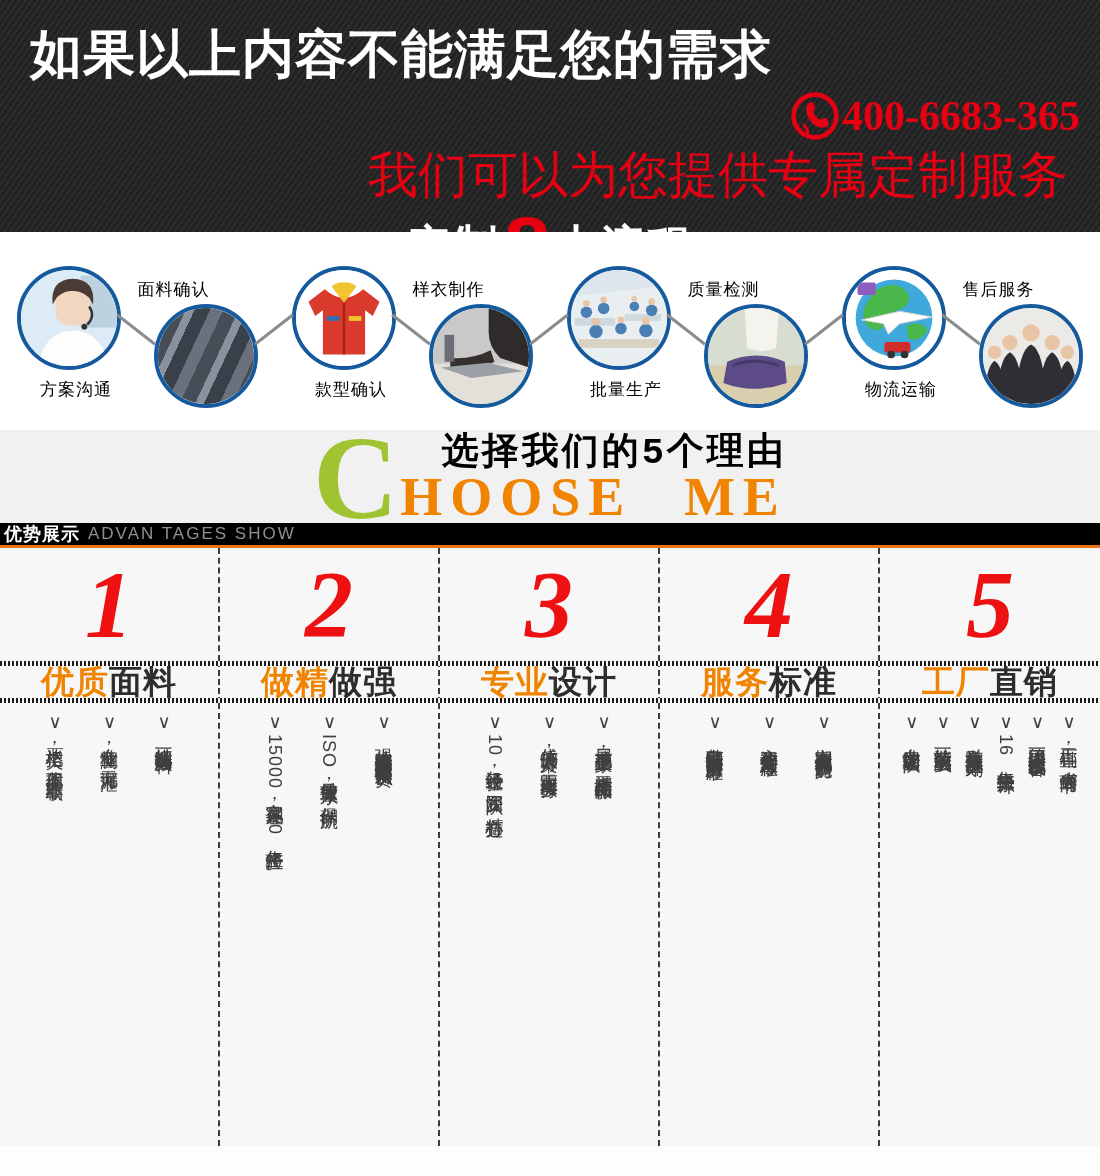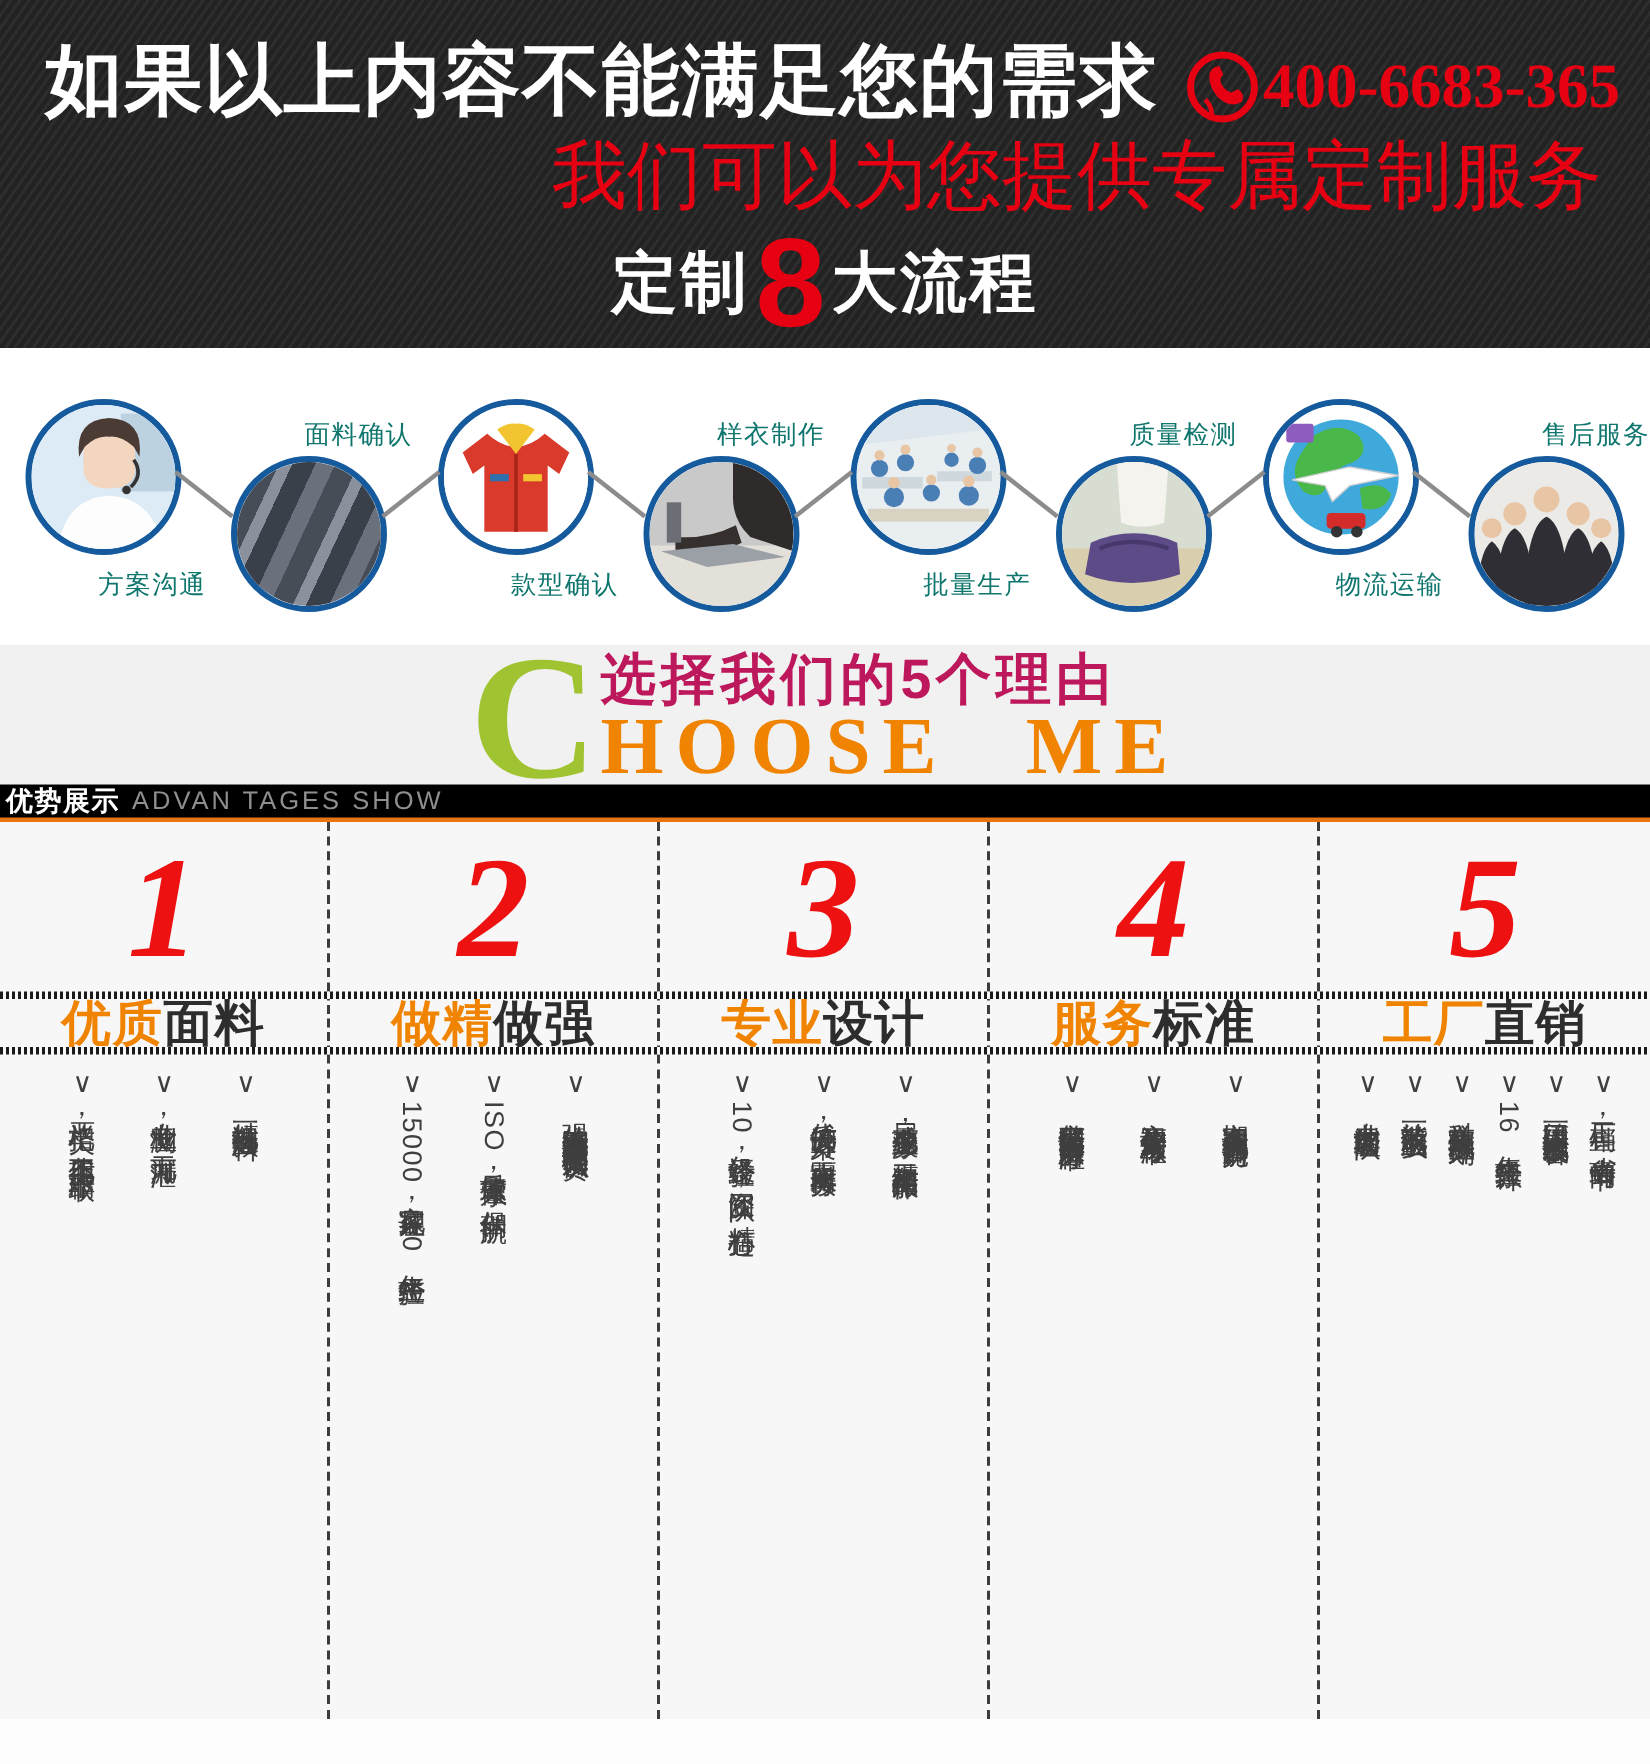--- a/index.html
+++ b/index.html
@@ -2,51 +2,51 @@
 <html><head>
 <meta charset="utf-8">
 <style>
   * { margin:0; padding:0; box-sizing:border-box; }
   body { font-family:"Liberation Sans", sans-serif; background:#fff; }
   .page { width:1100px; height:1176px; margin:0 auto; overflow:hidden; position:relative; background:#fff; }
 
   
   .hero { height:232px; background:#262626;
     background-image:repeating-linear-gradient(125deg,#2d2d2d 0 2px,#222 2px 5px); }
-  .hero-row1 { display:flex; align-items:flex-end; padding:24px 20px 0 30px; }
+  .hero-row1 { display:flex; align-items:flex-start; padding:24px 20px 0 30px;flex-direction:column; }
   .hero-line1 { color:#fff; font-size:52px; font-weight:bold; letter-spacing:1px; line-height:60px; white-space:nowrap; }
   .phone { display:flex; align-items:center; margin-left:auto; margin-top:6px; }
   .phone svg { width:52px; height:52px; display:block; }
   .phone-num { color:#e60012; font-family:"Liberation Serif", serif; font-weight:bold; font-size:42px; letter-spacing:0; margin-left:1px; white-space:nowrap; }
   .hero-line2 { color:#e60012; font-size:50px; font-weight:normal; text-align:right; padding-right:32px; line-height:58px; margin-top:4px; white-space:nowrap; }
   .process-title { display:flex; justify-content:center; align-items:center; margin-top:0; height:84px; }
   .process-title .pt-txt { color:#fff; font-size:44px; font-weight:bold; letter-spacing:2px; }
   .process-title .pt-num { color:#e60012; font-size:84px; font-weight:bold; line-height:76px; margin:0 4px; }
 
   
   .process { height:198px; background:#fff; position:relative; display:flex; }
   .step { position:relative; width:137.5px; height:198px; }
   .circle { position:absolute; left:50%; transform:translateX(-50%); width:104px; height:104px;
     border-radius:50%; border:4px solid #155a9d; overflow:hidden; background:#fff; }
   .circle svg, .circle .img { width:100%; height:100%; display:block; }
-  .step-label { position:absolute; width:100%; text-align:right; font-size:17px; color:#0f766e; letter-spacing:1px; }
+  .step-label { position:absolute; width:100%; text-align:left; font-size:17px; color:#000000; letter-spacing:1px; }
   .s-high .circle { top:34px; }
   .s-high .step-label { top:146px;padding-left:40px; }
   .s-low .circle { top:72px; }
   .s-low .step-label { top:46px; }
   .conn { position:absolute; width:48px; height:3px; background:#8c8c8c; top:96px; }
   .conn.down { transform:rotate(38deg); }
   .conn.up { transform:rotate(-38deg); }
   .img.ic2 { background:repeating-linear-gradient(115deg,#6a717c 0 12px,#474d57 12px 26px,#8a919c 26px 34px,#394049 34px 48px); }
 
   
   .choose { height:93px; background:#f1f1f1; display:flex; justify-content:center; align-items:center; }
   .bigC { font-family:"Liberation Serif", serif; font-weight:bold; font-size:118px; line-height:88px; color:#a0c332; margin-right:2px; margin-top:4px; }
   .choose-right { display:flex; flex-direction:column; }
-  .choose-cn { font-family:Liberation Sans, sans-serif; font-weight:bold; color:#be185d; font-size:37px; line-height:40px; letter-spacing:3px; }
+  .choose-cn { font-family:Liberation Mono, monospace; font-weight:bold; color:#000000; font-size:37px; line-height:40px; letter-spacing:3px;text-align:right; }
   .choose-en { font-family:"Liberation Serif", serif; font-weight:bold; color:#f08300; font-size:54px; line-height:48px; letter-spacing:8px; word-spacing:30px; }
 
   
   .adv-bar { height:25px; background:#000; border-bottom:3px solid #e87511; display:flex; align-items:center; padding-left:4px; }
   .adv-cn { color:#fff; font-size:18px; font-weight:bold; letter-spacing:1px; }
   .adv-en { color:#8f8f8f; font-size:17px; letter-spacing:2px; margin-left:8px; }
 
   
   .grid { background:#f7f7f7; }
   .row { display:flex; }

